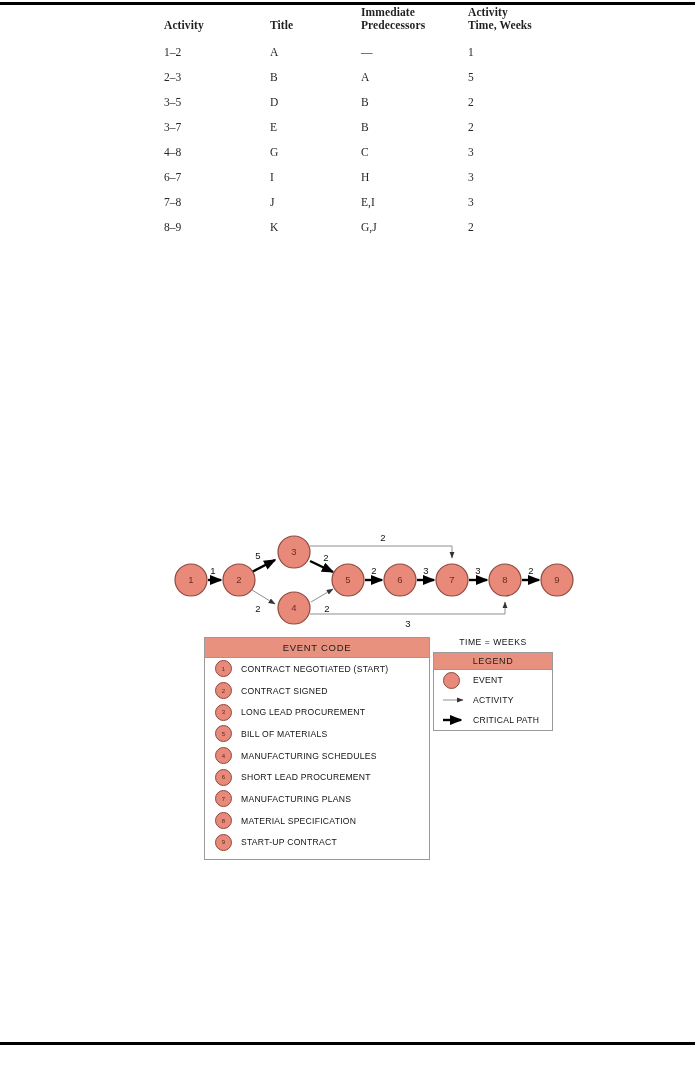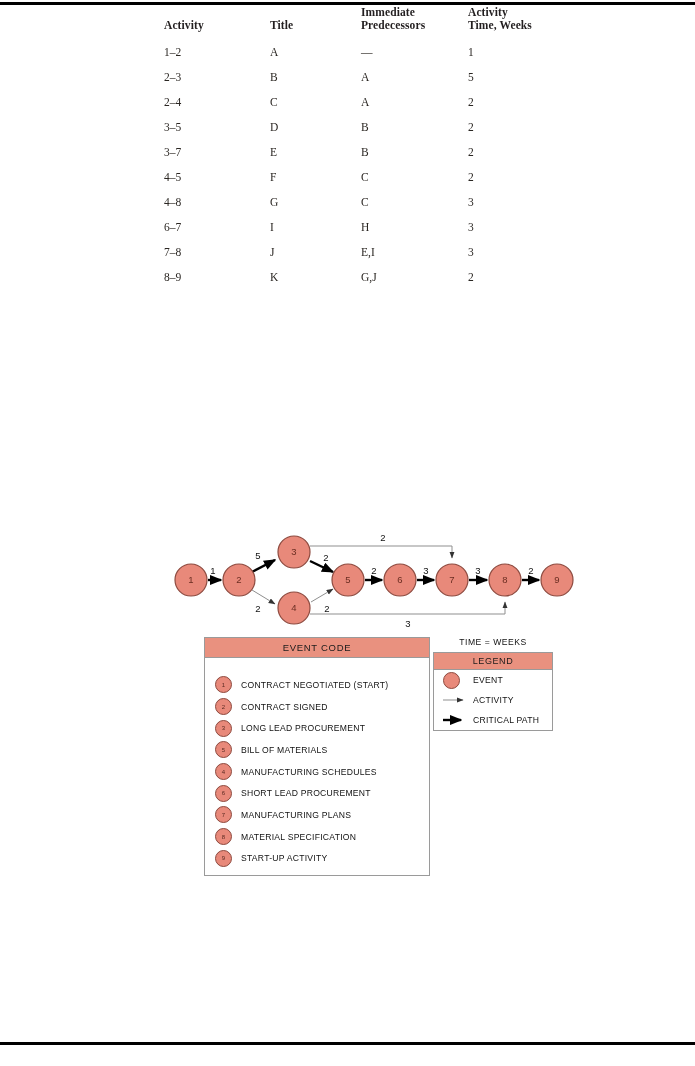--- a/index.html
+++ b/index.html
@@ -66,21 +66,21 @@
     background:#e9917f;
     border-bottom:1px solid #9a9a9a;
     text-align:center;
     font-family:"Liberation Sans", sans-serif;
     font-size:9.5px;
     letter-spacing:.7px;
     color:#1a1a1a;
     padding:4px 0 4px 0;
   }
   #event-code-list{
-    padding:16px 0 6px 0;
+    padding:0 0 6px 0;
   }
   .evt-row{
     display:flex;align-items:center;
     height:21.7px;
     padding-left:10px;
   }
   .evt-node{
     width:15px;height:15px;border-radius:50%;
     background:#e8897a;border:1px solid #8d4a3f;
     flex:0 0 auto;
@@ -176,41 +176,29 @@
           <td class="c2">—</td>
           <td class="c3">1</td>
         </tr>
         <tr>
           <td class="c0">2–3</td>
           <td class="c1">B</td>
           <td class="c2">A</td>
           <td class="c3">5</td>
         </tr>
         <tr>
-          <td class="c0">2–4</td>
-          <td class="c1">C</td>
-          <td class="c2">A</td>
-          <td class="c3">2</td>
-        </tr>
-        <tr>
           <td class="c0">3–5</td>
           <td class="c1">D</td>
           <td class="c2">B</td>
           <td class="c3">2</td>
         </tr>
         <tr>
           <td class="c0">3–7</td>
           <td class="c1">E</td>
           <td class="c2">B</td>
-          <td class="c3">2</td>
-        </tr>
-        <tr>
-          <td class="c0">4–5</td>
-          <td class="c1">F</td>
-          <td class="c2">C</td>
           <td class="c3">2</td>
         </tr>
         <tr>
           <td class="c0">4–8</td>
           <td class="c1">G</td>
           <td class="c2">C</td>
           <td class="c3">3</td>
         </tr>
         <tr>
           <td class="c0">6–7</td>
@@ -333,21 +321,21 @@
       <div class="evt-row">
         <div class="evt-node">7</div>
         <div class="evt-label">MANUFACTURING PLANS</div>
       </div>
       <div class="evt-row">
         <div class="evt-node">8</div>
         <div class="evt-label">MATERIAL SPECIFICATION</div>
       </div>
       <div class="evt-row">
         <div class="evt-node">9</div>
-        <div class="evt-label">START-UP ACTIVITY</div>
+        <div class="evt-label">START-UP CONTRACT</div>
       </div>
     </div>
 </div>
 
 <div id="legend-wrap">
   <div id="time-units-label">TIME = WEEKS</div>
   <div id="legend-box">
     <div id="legend-header">LEGEND</div>
 
     <div class="leg-row">

